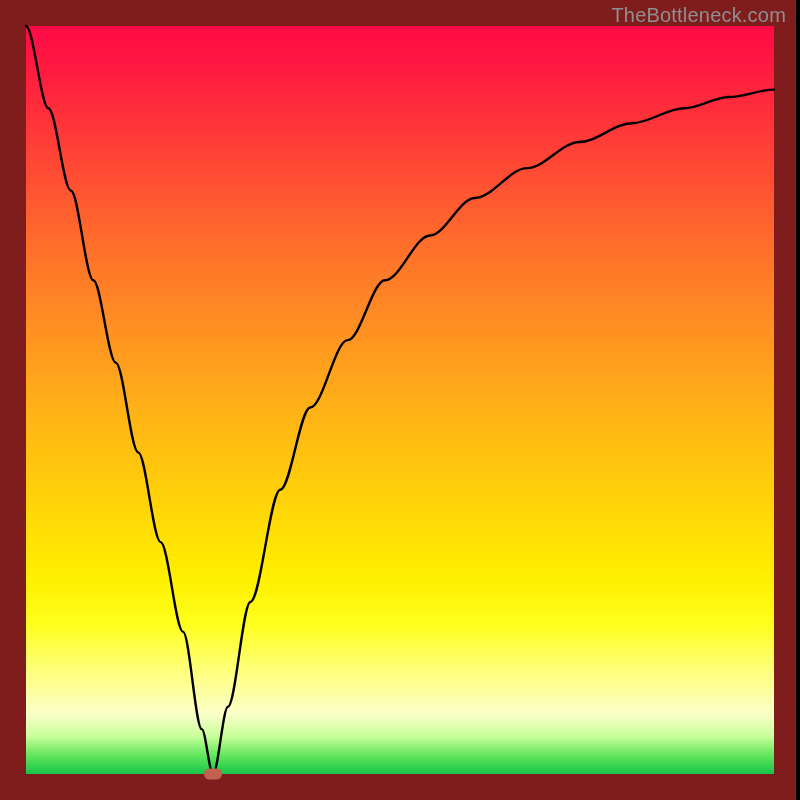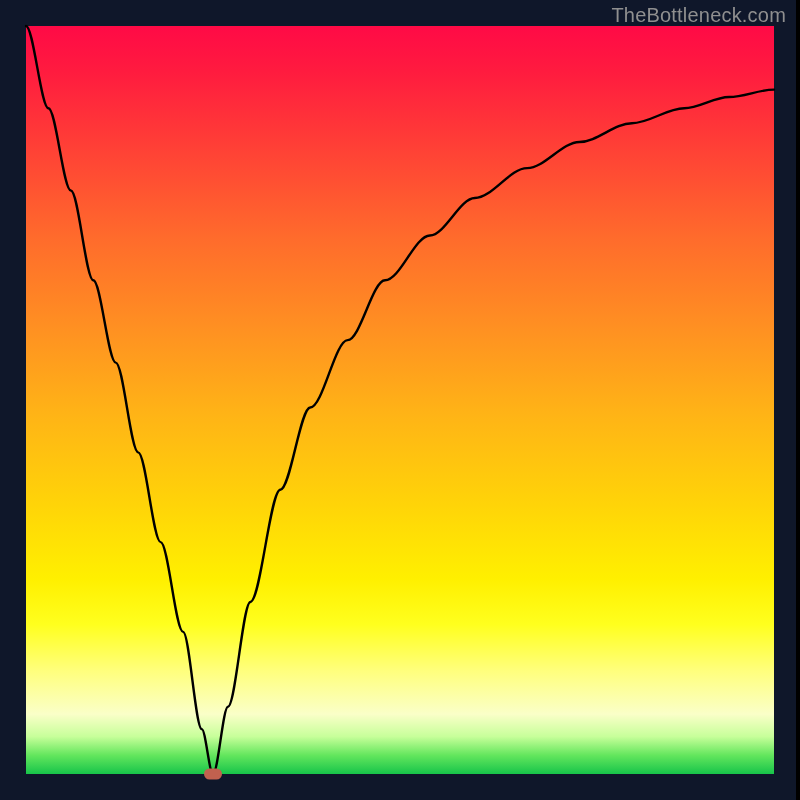--- a/index.html
+++ b/index.html
@@ -10,21 +10,21 @@
     background: #000;
     overflow: hidden;
     font-family: Arial, Helvetica, sans-serif;
   }
   .frame {
     position: absolute;
     top: 0;
     left: 0;
     width: 796px;
     height: 800px;
-    background: #0f172a;
+    background: #7f1d1d;
   }
   .plot-area {
     position: absolute;
     left: 26px;
     top: 26px;
     width: 748px;
     height: 748px;
     
     background: linear-gradient(
       to bottom,

